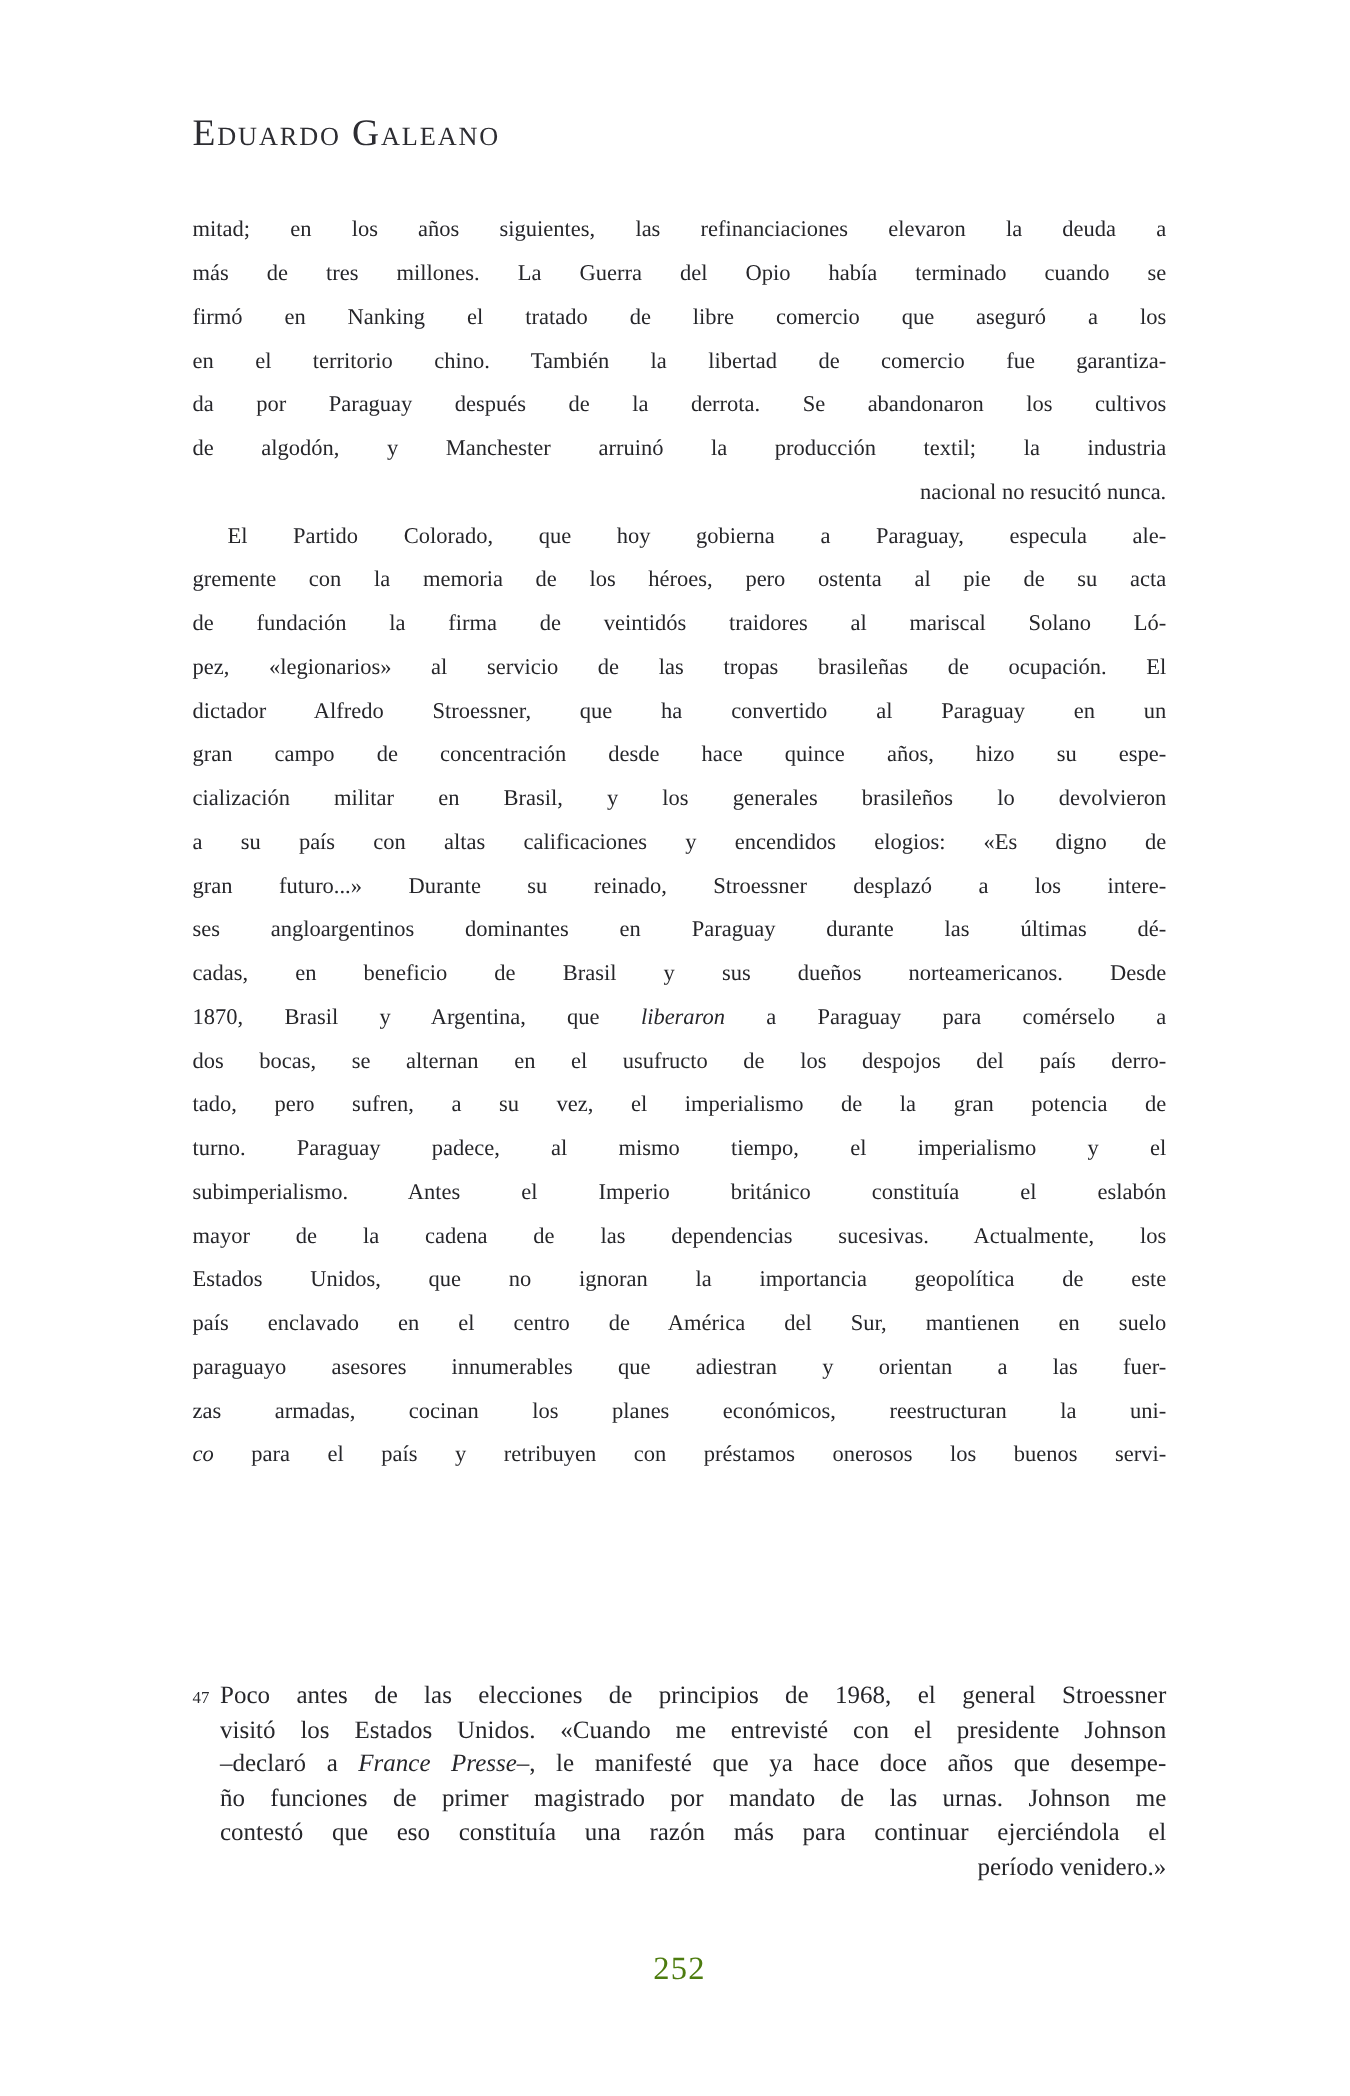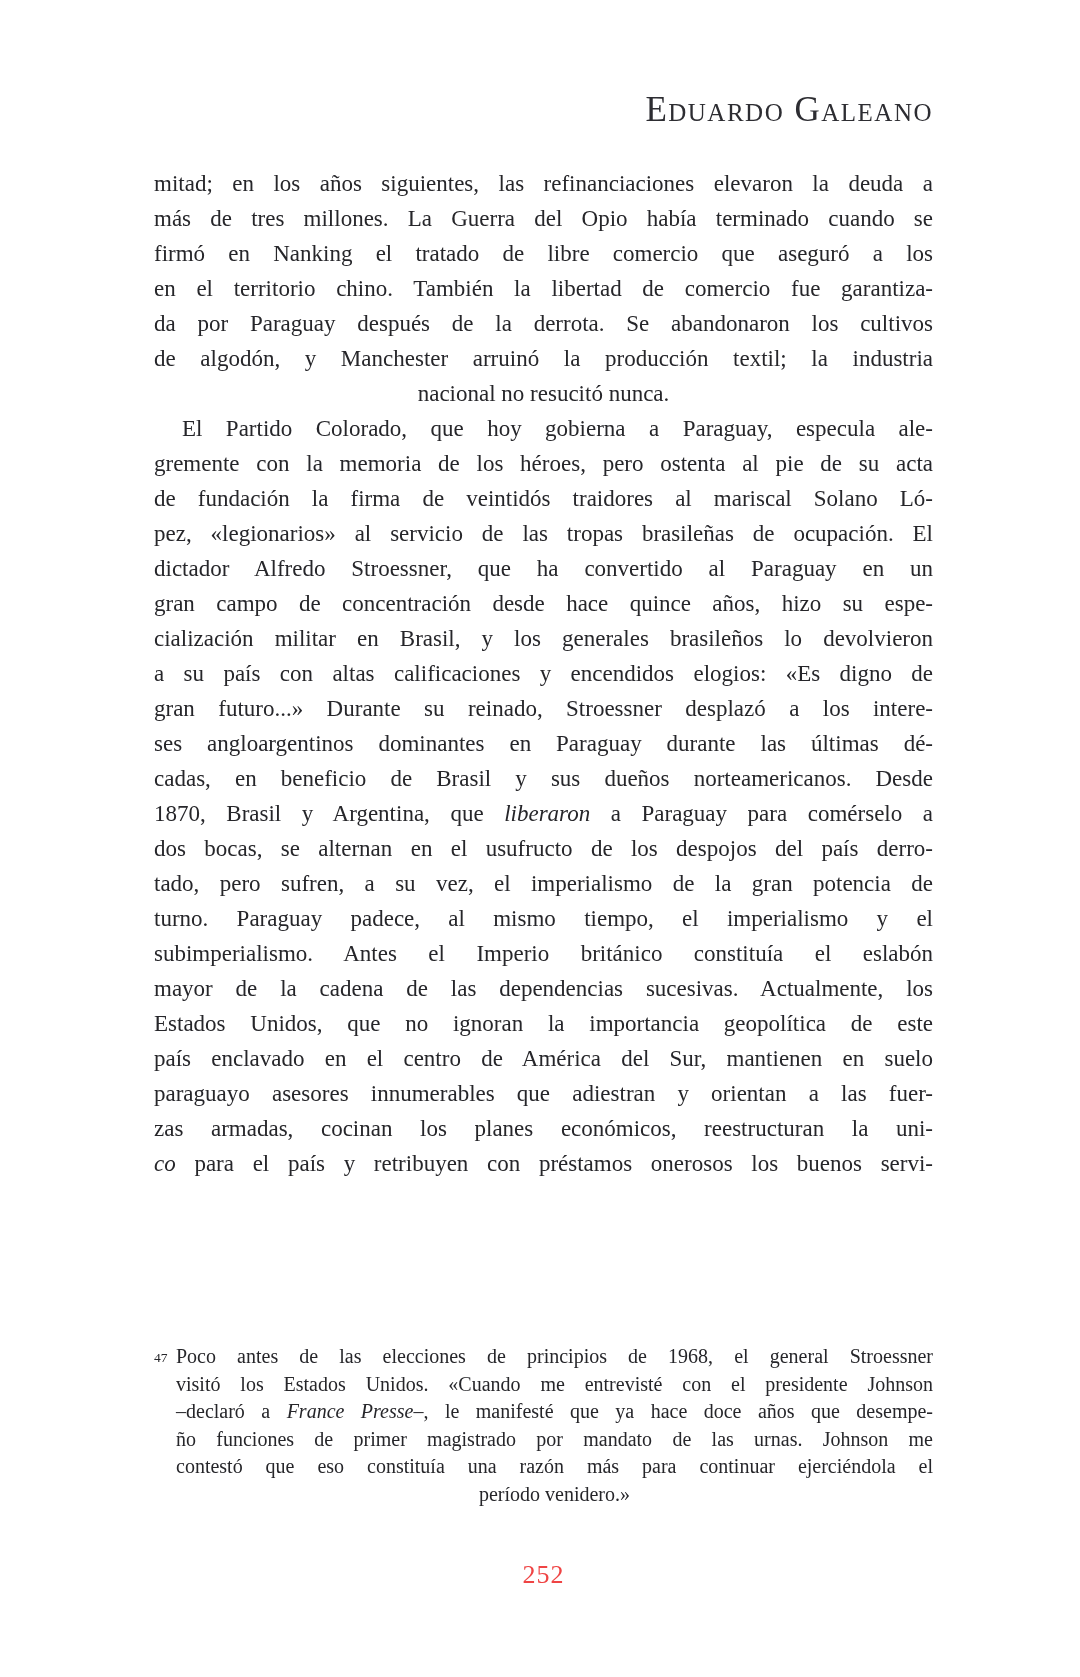--- a/index.html
+++ b/index.html
@@ -10,35 +10,35 @@
     background: #ffffff;
     font-family: "Liberation Serif", "DejaVu Serif", serif;
     color: #26262a;
     overflow: hidden;
   }
   .running-header {
     position: absolute;
     top: 90px;
     left: 154px;
     width: 779px;
-    text-align: right;
+    text-align: left;
     font-variant: small-caps;
-    font-size: 35px;
+    font-size: 30px;
     letter-spacing: 1.5px;
     color: #2d2d32;
   }
   .body-text {
     position: absolute;
     top: 166px;
     left: 154px;
     width: 779px;
-    font-size: 23px;
+    font-size: 18px;
     line-height: 35px;
   }
-  .tline { text-align: center; white-space: normal; }
+  .tline { text-align: right; white-space: normal; }
   .tline.just { text-align: justify; text-align-last: justify; text-justify: inter-word; }
   .tline.ind { text-indent: 28px; }
   .tline i { }
   .tline sup {
     font-size: 0.58em;
     vertical-align: baseline;
     position: relative;
     top: -0.45em;
     line-height: 0;
   }
@@ -59,21 +59,21 @@
   }
   .fn-lines { margin-left: 22px; }
   .page-number {
     position: absolute;
     top: 1560px;
     left: 154px;
     width: 779px;
     text-align: center;
     font-size: 26px;
     letter-spacing: 1px;
-    color: #ef4444;
+    color: #4d7c0f;
   }
 </style>
 </head>
 <body>
 
 <div class="page">
   <div class="running-header">Eduardo Galeano</div>
 
   <div class="body-text" id="body-text">
       <div class="tline just"><span>mitad; en los años siguientes, las refinanciaciones elevaron la deuda a</span></div>

